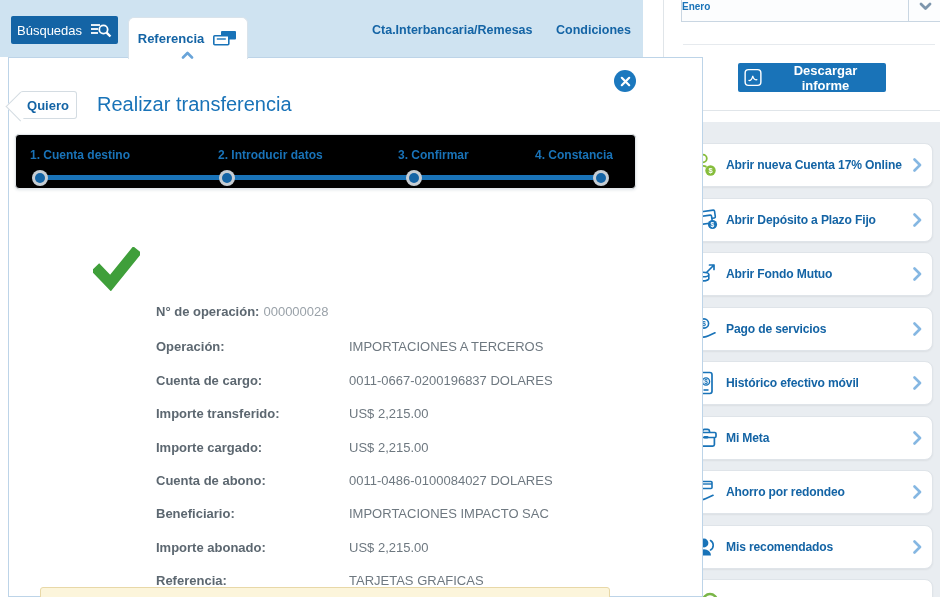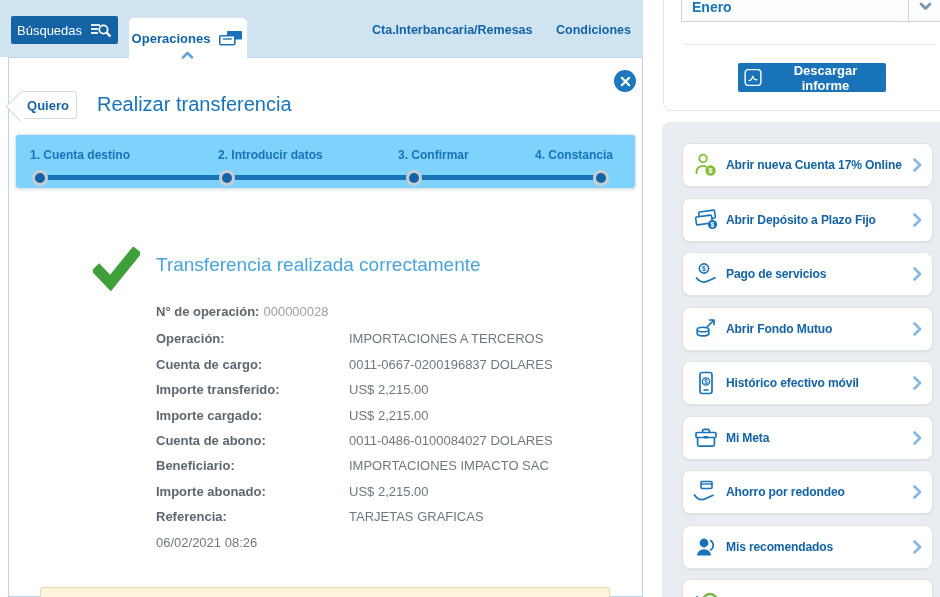--- a/index.html
+++ b/index.html
@@ -11,57 +11,57 @@
       border:none;border-radius:2px;display:flex;align-items:center;justify-content:center;gap:8px;cursor:pointer;}
   .btn-busquedas span{color:#fff;font-size:13px;font-weight:normal;}
   .tab-oper{position:absolute;left:128px;top:17px;width:118px;height:41px;background:#fff;
       border:1px solid #d9e3eb;border-bottom:none;border-radius:6px 6px 0 0;display:flex;align-items:center;
       justify-content:center;gap:8px;cursor:pointer;z-index:3;}
   .tab-oper span{color:#1464a5;font-size:13px;font-weight:bold;}
   .tab-caret{position:absolute;left:52px;bottom:0px;}
   .toplink{position:absolute;top:23px;color:#1464a5;font-size:12.5px;font-weight:bold;text-decoration:none;cursor:pointer;}
   .l1{left:372px;} .l2{left:556px;}
   
-  .panel{position:absolute;left:8px;top:57px;width:635px;height:540px;background:#fff;
+  .panel{position:absolute;left:8px;top:57px;width:695px;height:540px;background:#fff;
       border:1px solid #bdd4e8;box-sizing:border-box;z-index:1;}
   .close-btn{position:absolute;left:605px;top:12px;width:22px;height:22px;border-radius:50%;
       background:#1b78be;border:none;display:flex;align-items:center;justify-content:center;cursor:pointer;padding:0;}
   .quiero{position:absolute;left:11px;top:33px;width:57px;height:28px;background:#fff;
       border:1px solid #d4dce2;border-left:none;border-radius:3px;cursor:pointer;}
   .quiero::before{content:"";position:absolute;left:-10px;top:3.6px;width:19.8px;height:19.8px;
       transform:rotate(45deg);background:#fff;border-left:1px solid #d4dce2;border-bottom:1px solid #d4dce2;}
   .quiero span{position:relative;color:#1464a5;font-size:13px;font-weight:bold;}
   .page-title{position:absolute;left:88px;top:35px;margin:0;color:#1973b8;font-size:20px;font-weight:normal;}
   
-  .progress{position:absolute;left:6px;top:76px;width:621px;height:55px;background:#7dd3fc;
+  .progress{position:absolute;left:6px;top:76px;width:621px;height:55px;background:#000000;
       border:1px solid #e3e7ea;border-radius:4px;box-shadow:0 1px 3px rgba(27,66,94,.15);box-sizing:border-box;}
   .step-label{position:absolute;top:13px;font-size:12px;font-weight:bold;color:#1973b8;white-space:nowrap;}
   .s1{left:14px;} .s2{left:202px;} .s3{left:382px;} .s4{right:22px;}
   .track{position:absolute;left:24px;top:40px;width:561px;height:5px;background:#1973b8;border-radius:3px;}
   .dot{position:absolute;top:37.5px;width:10px;height:10px;border-radius:50%;background:#1464a5;
       box-shadow:0 0 0 3px #c6cdd3;}
   .d1{left:19px;} .d2{left:206px;} .d3{left:393px;} .d4{left:580px;}
   
   .check{position:absolute;left:84px;top:189px;}
   .s-title{position:absolute;left:147px;top:196px;color:#49a3dc;font-size:19px;}
   .s-op{position:absolute;left:147px;top:223px;font-size:13px;margin-top:23px;}
   .s-op b{color:#5c6770;} .s-op .num{color:#9aa2a9;margin-left:4px;}
   
   .details{position:absolute;left:147px;top:268px;width:440px;}
-  .drow{display:flex;height:25.45px;align-items:center;}
+  .drow{display:flex;height:25.45px;align-items:center;margin-top:8px;}
   .dl{width:193px;color:#5c6770;font-size:13px;font-weight:bold;}
   .dv{color:#6e7880;font-size:13px;}
   .notice{position:absolute;left:31px;top:529px;width:570px;height:40px;background:#fcf5db;
       border:1px solid #e8d8a8;border-radius:3px;box-sizing:border-box;}
   
   .head-card{position:absolute;left:663px;top:-9px;width:290px;height:120px;background:#fff;
       border:1px solid #e0e5e9;border-radius:8px;box-sizing:border-box;}
   .month-select{position:absolute;left:17px;top:-1px;width:262px;height:31px;background:#fcfdfe;
       border:1px solid #c9d6e2;box-sizing:border-box;display:flex;align-items:center;cursor:pointer;}
-  .month-select .mval{margin-left:10px;color:#1973b8;font-size:14px;font-weight:600;}
+  .month-select .mval{color:#1973b8;font-size:10px;font-weight:600;}
   .arrowseg{position:absolute;right:0;top:0;bottom:0;width:33px;border-left:1px solid #c9d6e2;
       display:flex;align-items:center;justify-content:center;cursor:pointer;}
   .hd-divider{position:absolute;left:19px;top:52px;width:252px;height:1px;background:#e6eaee;}
   .download{position:absolute;left:74px;top:71px;width:148px;height:29px;background:#1973b8;border:none;
       border-radius:2px;display:flex;align-items:center;justify-content:flex-end;gap:9px;cursor:pointer;}
   .download span{color:#fff;font-size:13px;font-weight:bold;}
   .sidepanel{position:absolute;left:662px;top:122px;width:293px;height:510px;background:#e9edf1;
       border-radius:8px 0 0 0;box-sizing:border-box;padding:21px 0 0 20px;}
   .cards{display:flex;flex-direction:column;gap:10.5px;}
   .card{width:251px;height:44px;background:#fff;border:1px solid #dfe4e9;border-radius:8px;
@@ -81,21 +81,21 @@
       <span>Búsquedas</span>
       <svg width="22" height="17" viewBox="0 0 22 17">
         <line x1="1" y1="3" x2="10" y2="3" stroke="#fff" stroke-width="1.8"></line>
         <line x1="1" y1="7" x2="8" y2="7" stroke="#fff" stroke-width="1.8"></line>
         <line x1="1" y1="11" x2="8" y2="11" stroke="#fff" stroke-width="1.8"></line>
         <circle cx="13.5" cy="7.5" r="4.2" fill="none" stroke="#fff" stroke-width="1.8"></circle>
         <line x1="16.6" y1="10.6" x2="20.5" y2="14.5" stroke="#fff" stroke-width="2.4"></line>
       </svg>
     </button>
     <div class="tab-oper">
-      <span>Operaciones</span>
+      <span>Referencia</span>
       <svg width="26" height="17" viewBox="0 0 26 17">
         <rect x="9" y="1" width="15" height="8.5" rx="1" fill="#1973b8"></rect>
         <rect x="1.8" y="5.8" width="15" height="9" rx="1" fill="#fff" stroke="#1973b8" stroke-width="1.6"></rect>
         <line x1="4.8" y1="9" x2="13.8" y2="9" stroke="#1973b8" stroke-width="1.4"></line>
       </svg>
       <svg class="tab-caret" width="13" height="8" viewBox="0 0 13 8">
         <path d="M2 6.5 L6.5 2 L11 6.5" stroke="#69a4d9" stroke-width="2.6" fill="none" stroke-linecap="round" stroke-linejoin="round"></path>
       </svg>
     </div>
     <a class="toplink l1">Cta.Interbancaria/Remesas</a>
@@ -121,21 +121,20 @@
       <div class="track"></div>
       <span class="dot d1"></span>
       <span class="dot d2"></span>
       <span class="dot d3"></span>
       <span class="dot d4"></span>
     </div>
 
     <svg class="check" width="47" height="44" viewBox="0 0 47 44">
       <path d="M6 24 L17.5 36 L41 7" fill="none" stroke="#3f9f3a" stroke-width="11" stroke-linecap="square"></path>
     </svg>
-    <div class="s-title">Transferencia realizada correctamente</div>
     <div class="s-op">
       <b>N° de operación:</b><span class="num">000000028</span>
     </div>
 
     <div class="details">
       <div class="drow">
           <span class="dl">Operación:</span>
           <span class="dv">IMPORTACIONES A TERCEROS</span>
         </div>
       <div class="drow">
@@ -222,41 +221,41 @@
         </span>
         <span class="lbl">Abrir Depósito a Plazo Fijo</span>
         <svg class="chev" width="9" height="14" viewBox="0 0 9 14">
           <path d="M1.5 1.5 L7 7 L1.5 12.5" stroke="#85b7e2" stroke-width="2.6" fill="none" stroke-linecap="round" stroke-linejoin="round"></path>
         </svg>
       </div>
 
       <div class="card">
         <span class="ic">
           <svg width="24" height="24" viewBox="0 0 24 24">
-            <circle cx="10" cy="6.5" r="4.6" fill="none" stroke="#1973b8" stroke-width="1.6"></circle>
-            <text x="10" y="9.2" font-size="7" fill="#1973b8" text-anchor="middle" font-weight="bold" font-family="Liberation Sans, sans-serif">$</text>
-            <path d="M2.5 16 c3.5 4.2 8 4.8 12 2.8 l6.5 -3" fill="none" stroke="#1973b8" stroke-width="1.7" stroke-linecap="round"></path>
-          </svg>
-        </span>
-        <span class="lbl">Pago de servicios</span>
-        <svg class="chev" width="9" height="14" viewBox="0 0 9 14">
-          <path d="M1.5 1.5 L7 7 L1.5 12.5" stroke="#85b7e2" stroke-width="2.6" fill="none" stroke-linecap="round" stroke-linejoin="round"></path>
-        </svg>
-      </div>
-
-      <div class="card">
-        <span class="ic">
-          <svg width="24" height="24" viewBox="0 0 24 24">
             <path d="M13 10 L20 3 M20 3 h-4.5 M20 3 v4.5" stroke="#1973b8" stroke-width="1.7" fill="none" stroke-linecap="round" stroke-linejoin="round"></path>
             <ellipse cx="9" cy="12.5" rx="5.8" ry="2.3" fill="none" stroke="#1973b8" stroke-width="1.6"></ellipse>
             <path d="M3.2 12.5 v4 c0 1.3 2.6 2.3 5.8 2.3 s5.8 -1 5.8 -2.3 v-4" fill="none" stroke="#1973b8" stroke-width="1.6"></path>
             <path d="M3.2 16.5 c0 1.3 2.6 2.3 5.8 2.3 s5.8 -1 5.8 -2.3" fill="none" stroke="#1973b8" stroke-width="1.2"></path>
           </svg>
         </span>
         <span class="lbl">Abrir Fondo Mutuo</span>
+        <svg class="chev" width="9" height="14" viewBox="0 0 9 14">
+          <path d="M1.5 1.5 L7 7 L1.5 12.5" stroke="#85b7e2" stroke-width="2.6" fill="none" stroke-linecap="round" stroke-linejoin="round"></path>
+        </svg>
+      </div>
+
+      <div class="card">
+        <span class="ic">
+          <svg width="24" height="24" viewBox="0 0 24 24">
+            <circle cx="10" cy="6.5" r="4.6" fill="none" stroke="#1973b8" stroke-width="1.6"></circle>
+            <text x="10" y="9.2" font-size="7" fill="#1973b8" text-anchor="middle" font-weight="bold" font-family="Liberation Sans, sans-serif">$</text>
+            <path d="M2.5 16 c3.5 4.2 8 4.8 12 2.8 l6.5 -3" fill="none" stroke="#1973b8" stroke-width="1.7" stroke-linecap="round"></path>
+          </svg>
+        </span>
+        <span class="lbl">Pago de servicios</span>
         <svg class="chev" width="9" height="14" viewBox="0 0 9 14">
           <path d="M1.5 1.5 L7 7 L1.5 12.5" stroke="#85b7e2" stroke-width="2.6" fill="none" stroke-linecap="round" stroke-linejoin="round"></path>
         </svg>
       </div>
 
       <div class="card">
         <span class="ic">
           <svg width="22" height="24" viewBox="0 0 22 24">
             <rect x="5" y="1.5" width="12" height="21" rx="2.2" fill="none" stroke="#1973b8" stroke-width="1.7"></rect>
             <circle cx="11" cy="10.5" r="3.6" fill="none" stroke="#1973b8" stroke-width="1.4"></circle>

